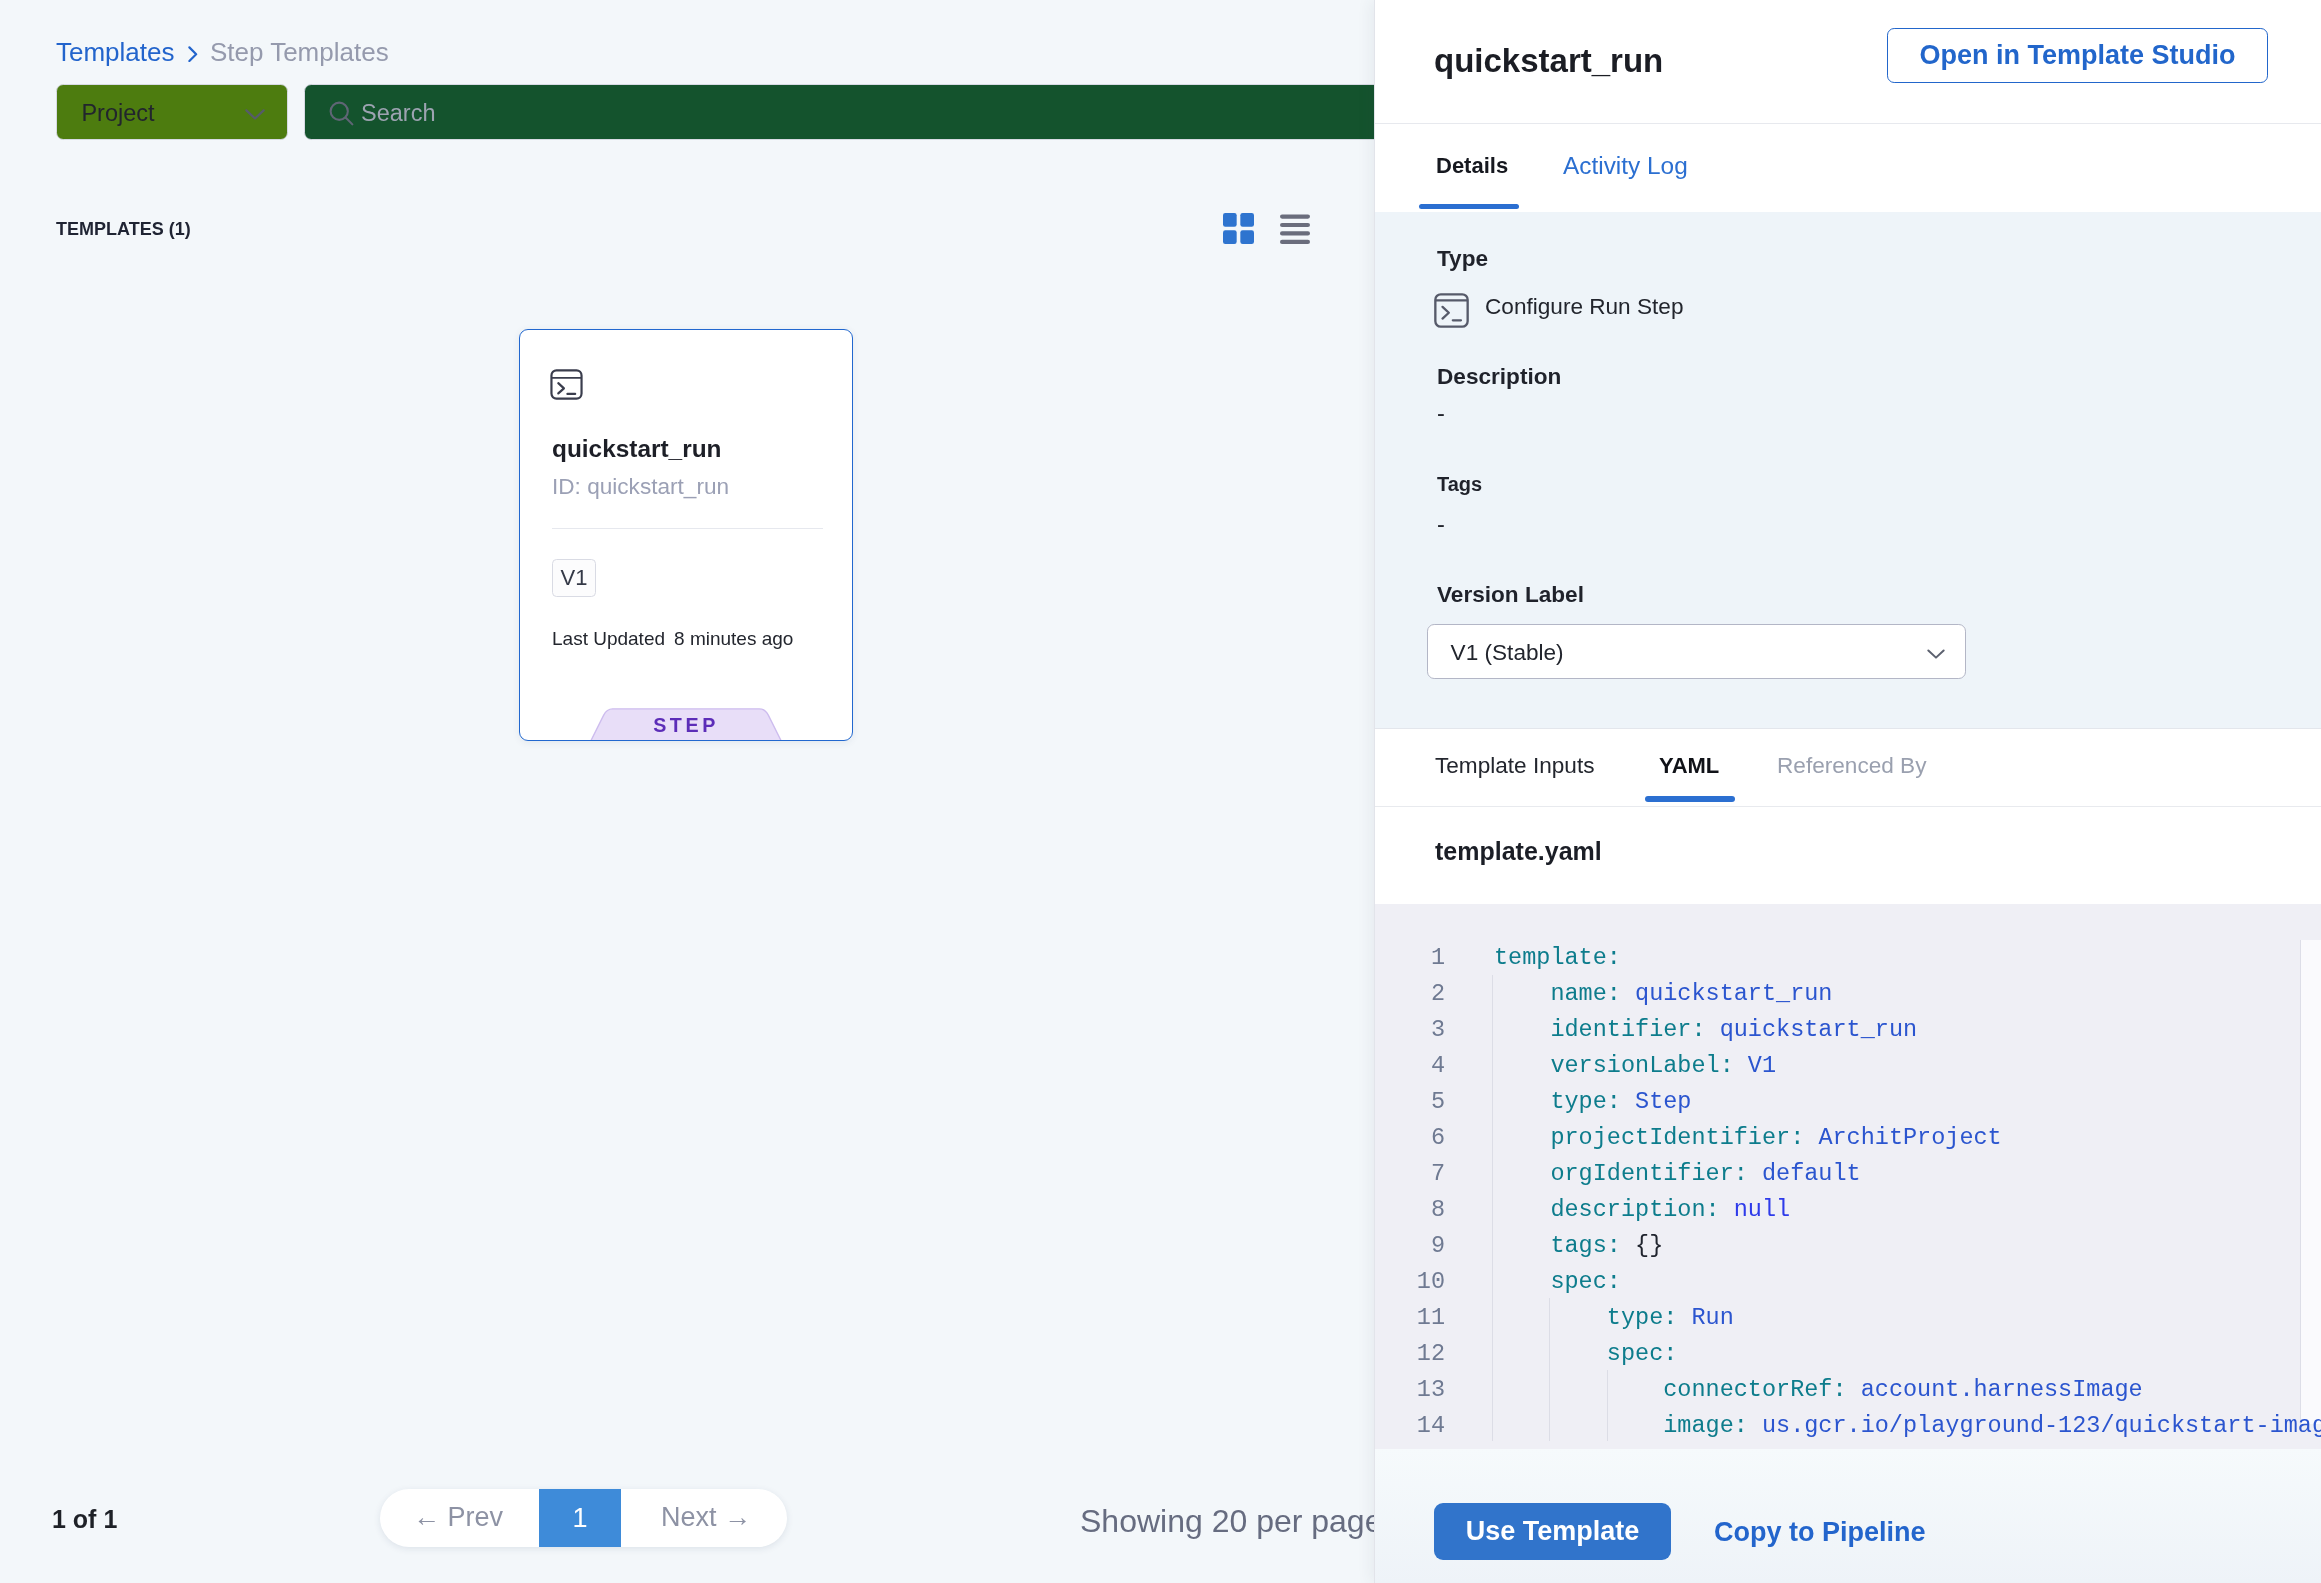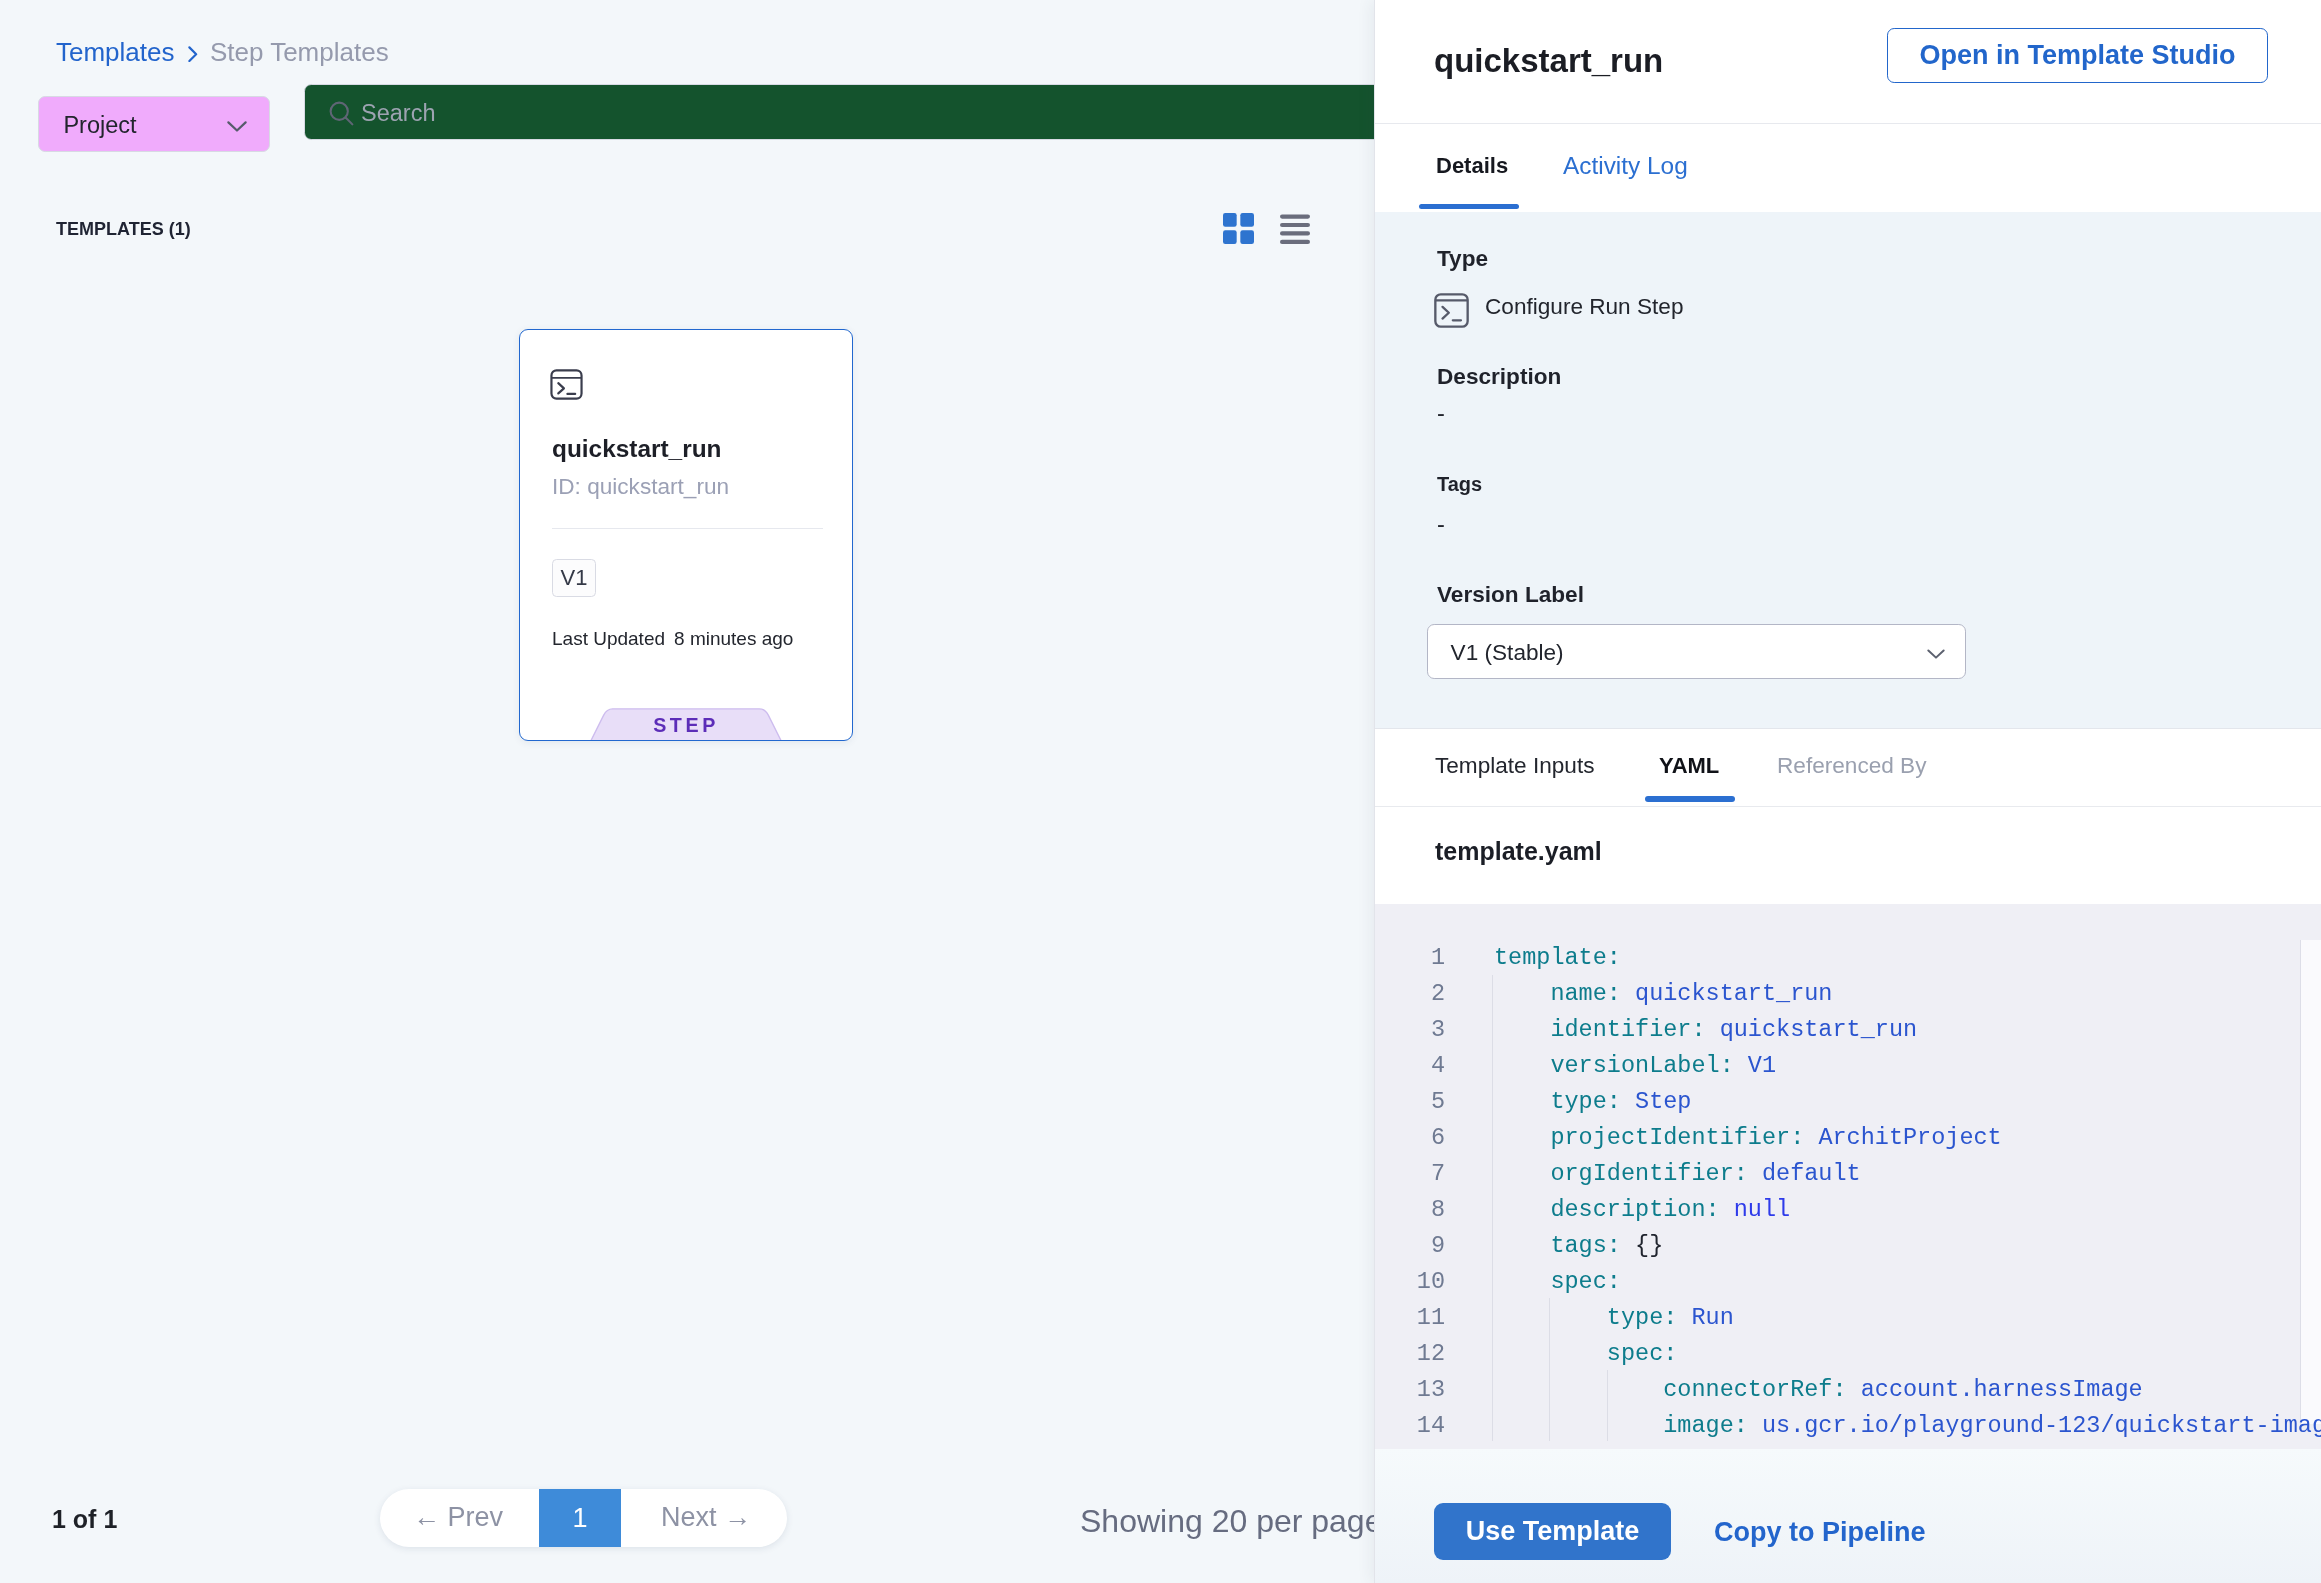--- a/index.html
+++ b/index.html
@@ -12,21 +12,21 @@
 <body>
 
 <div class="abs" style="left:56px; top:37px; display:flex; align-items:center; font-size:26px;">
   <span style="color:#2264cc;">Templates</span>
   <svg width="10" height="16.3" viewBox="0 0 11 18" style="margin:2.7px 11.8px 0 13.6px;">
       <polyline points="1.5,1.5 9,9 1.5,16.5" fill="none" stroke="#2264cc" stroke-width="2.4" stroke-linecap="round" stroke-linejoin="round"></polyline>
     </svg>
   <span style="color:#959aad;">Step Templates</span>
 </div>
 
-<div class="abs" style="left:38px; top:84px; width:232px; height:56px; background:#f0abfc; border:0.9px solid #d7dae3; border-radius:7.2px;margin-top:12px;">
+<div class="abs" style="left:56px; top:84px; width:232px; height:56px; background:#4d7c0f; border:0.9px solid #d7dae3; border-radius:7.2px;">
   <span class="abs" style="left:24.4px; top:15.4px; font-size:23.5px; color:#22252d;">Project</span>
   <svg class="abs" style="right:22px; top:23.5px;" width="20" height="11.8" viewBox="0 0 22 13">
       <polyline points="1.5,1.5 11,10.5 20.5,1.5" fill="none" stroke="#565b6b" stroke-width="2.4" stroke-linecap="round" stroke-linejoin="round"></polyline>
     </svg>
 </div>
 
 <div class="abs" style="left:304px; top:84px; width:1163px; height:56px; background:#14532d; border:0.9px solid #d7dae3; border-radius:7.2px;padding-left:9px;">
   <svg class="abs" style="left:22px; top:13.6px;" width="29" height="29" viewBox="0 0 32 32">
       <circle cx="13.5" cy="13.5" r="9.5" fill="none" stroke="#5f6575" stroke-width="2.3"></circle>
       <line x1="20.5" y1="20.5" x2="28" y2="28" stroke="#5f6575" stroke-width="2.3" stroke-linecap="round"></line>

